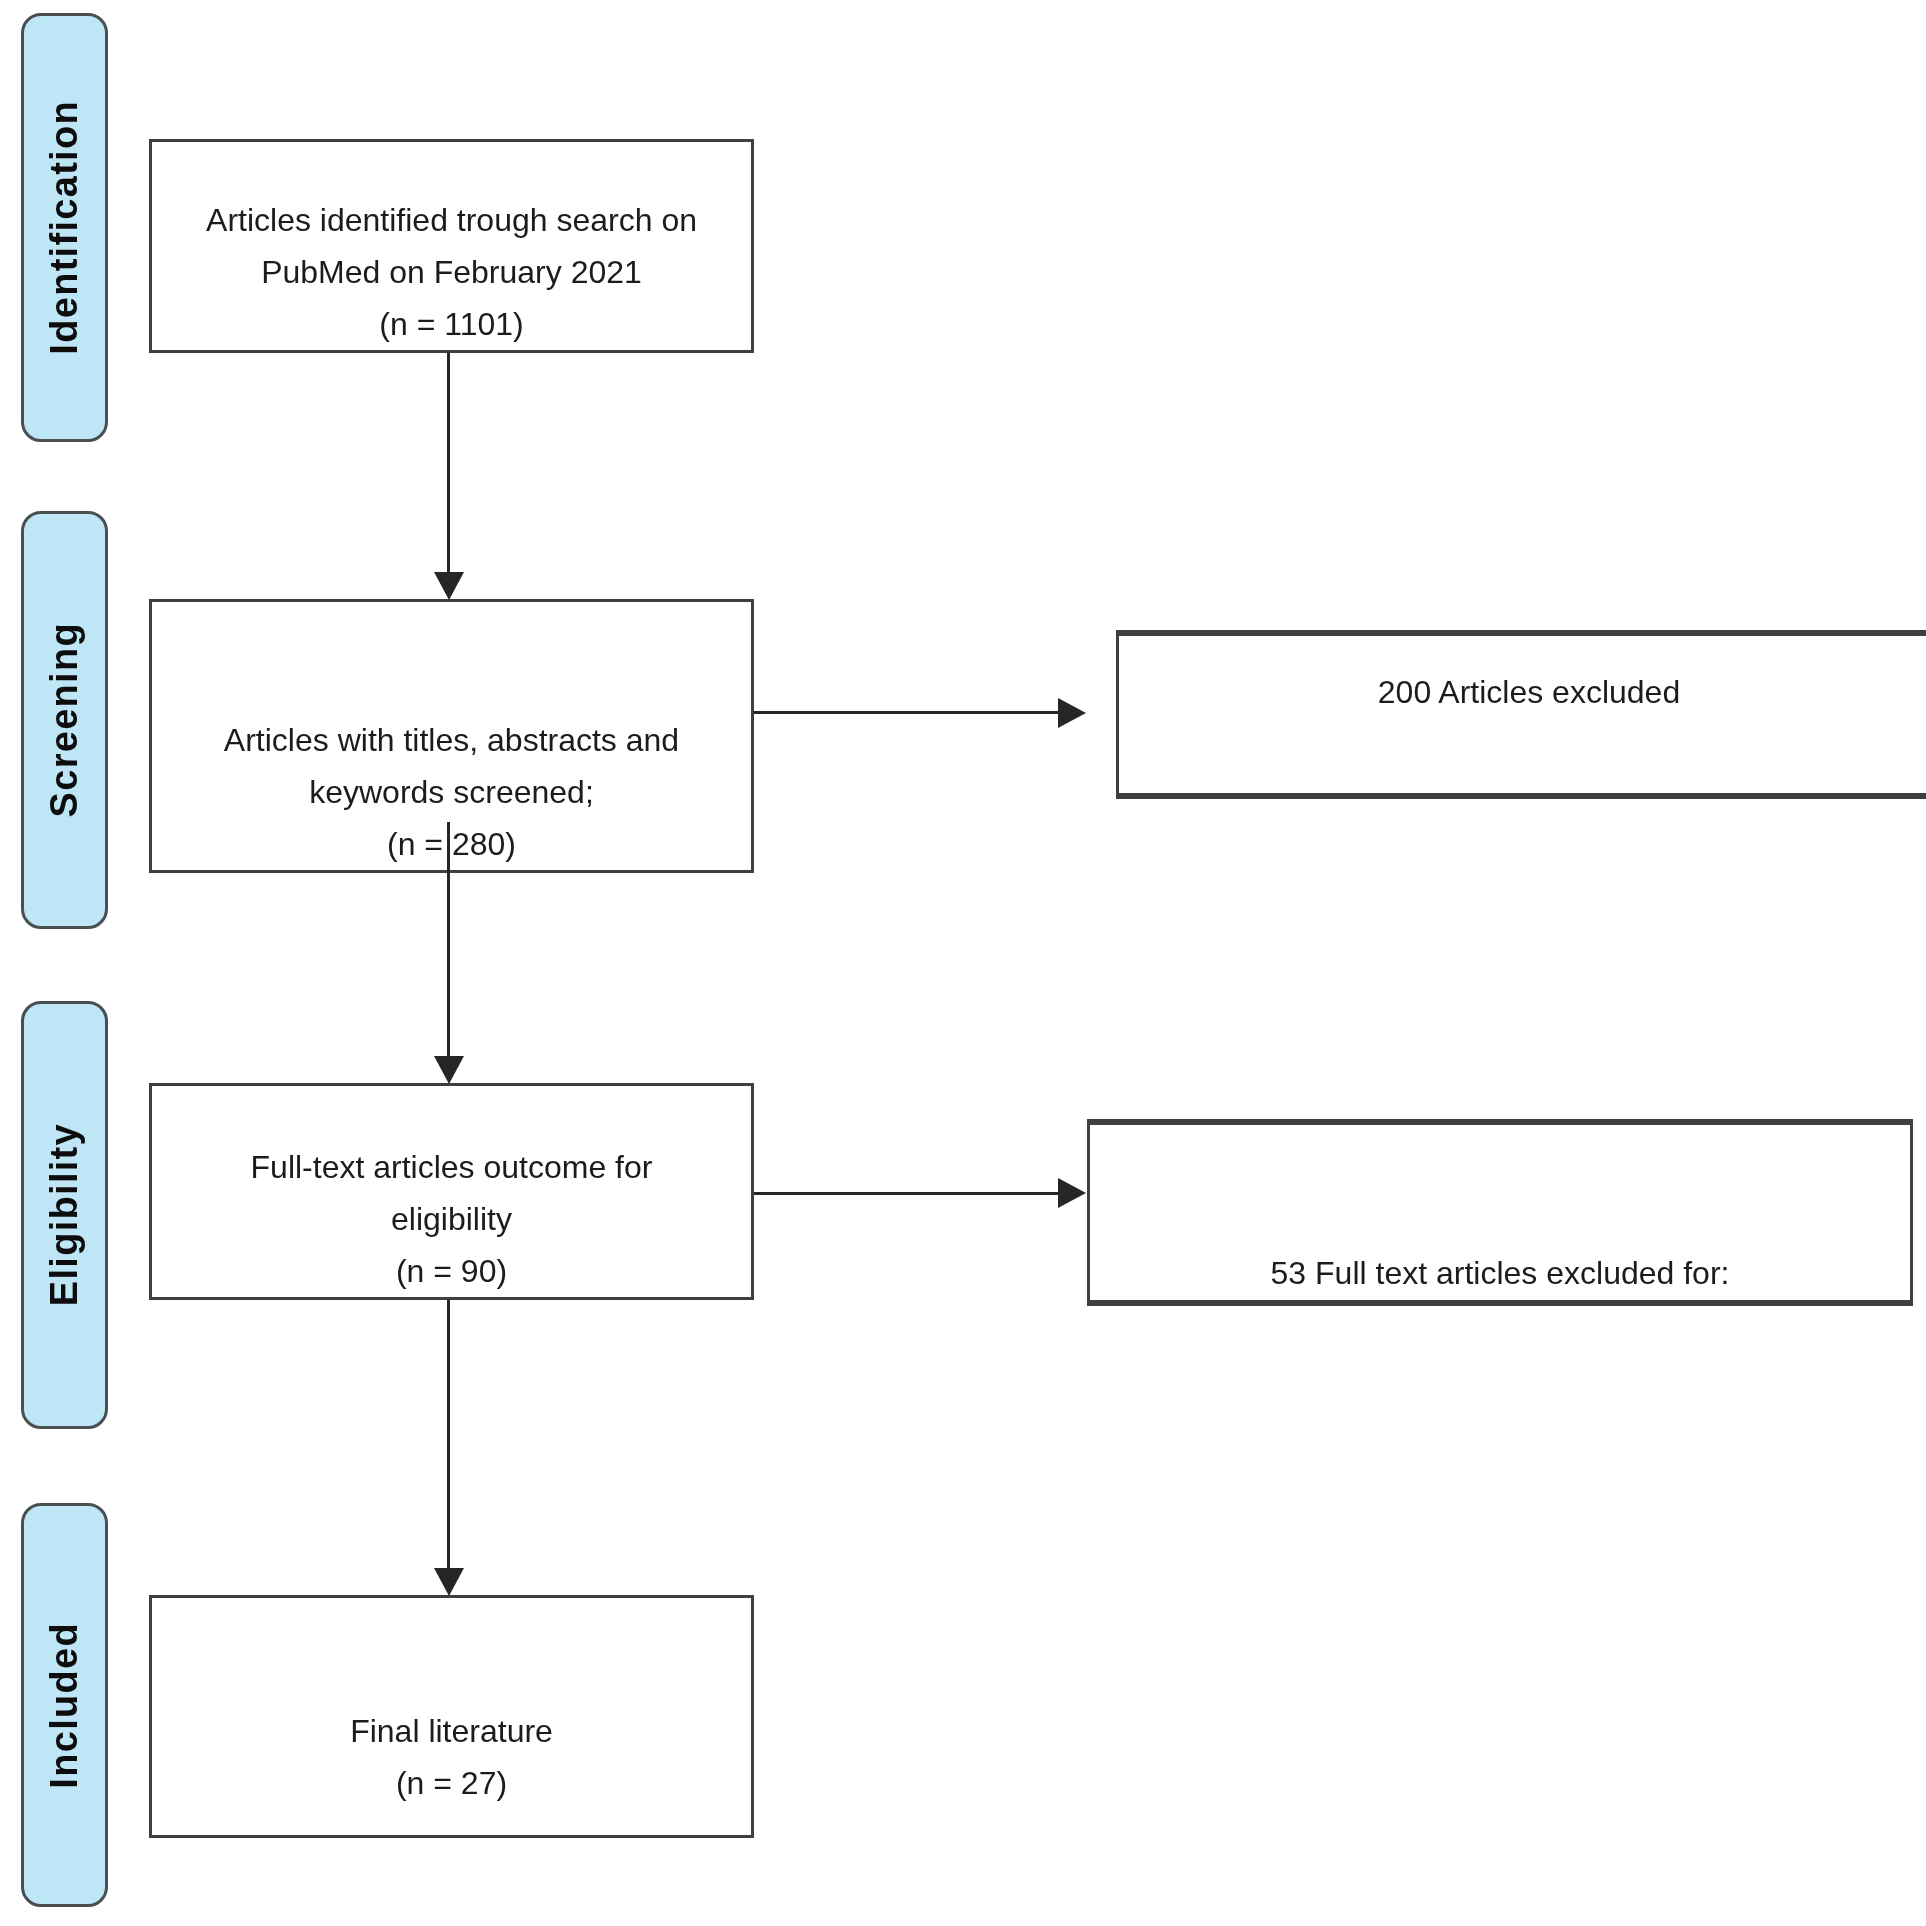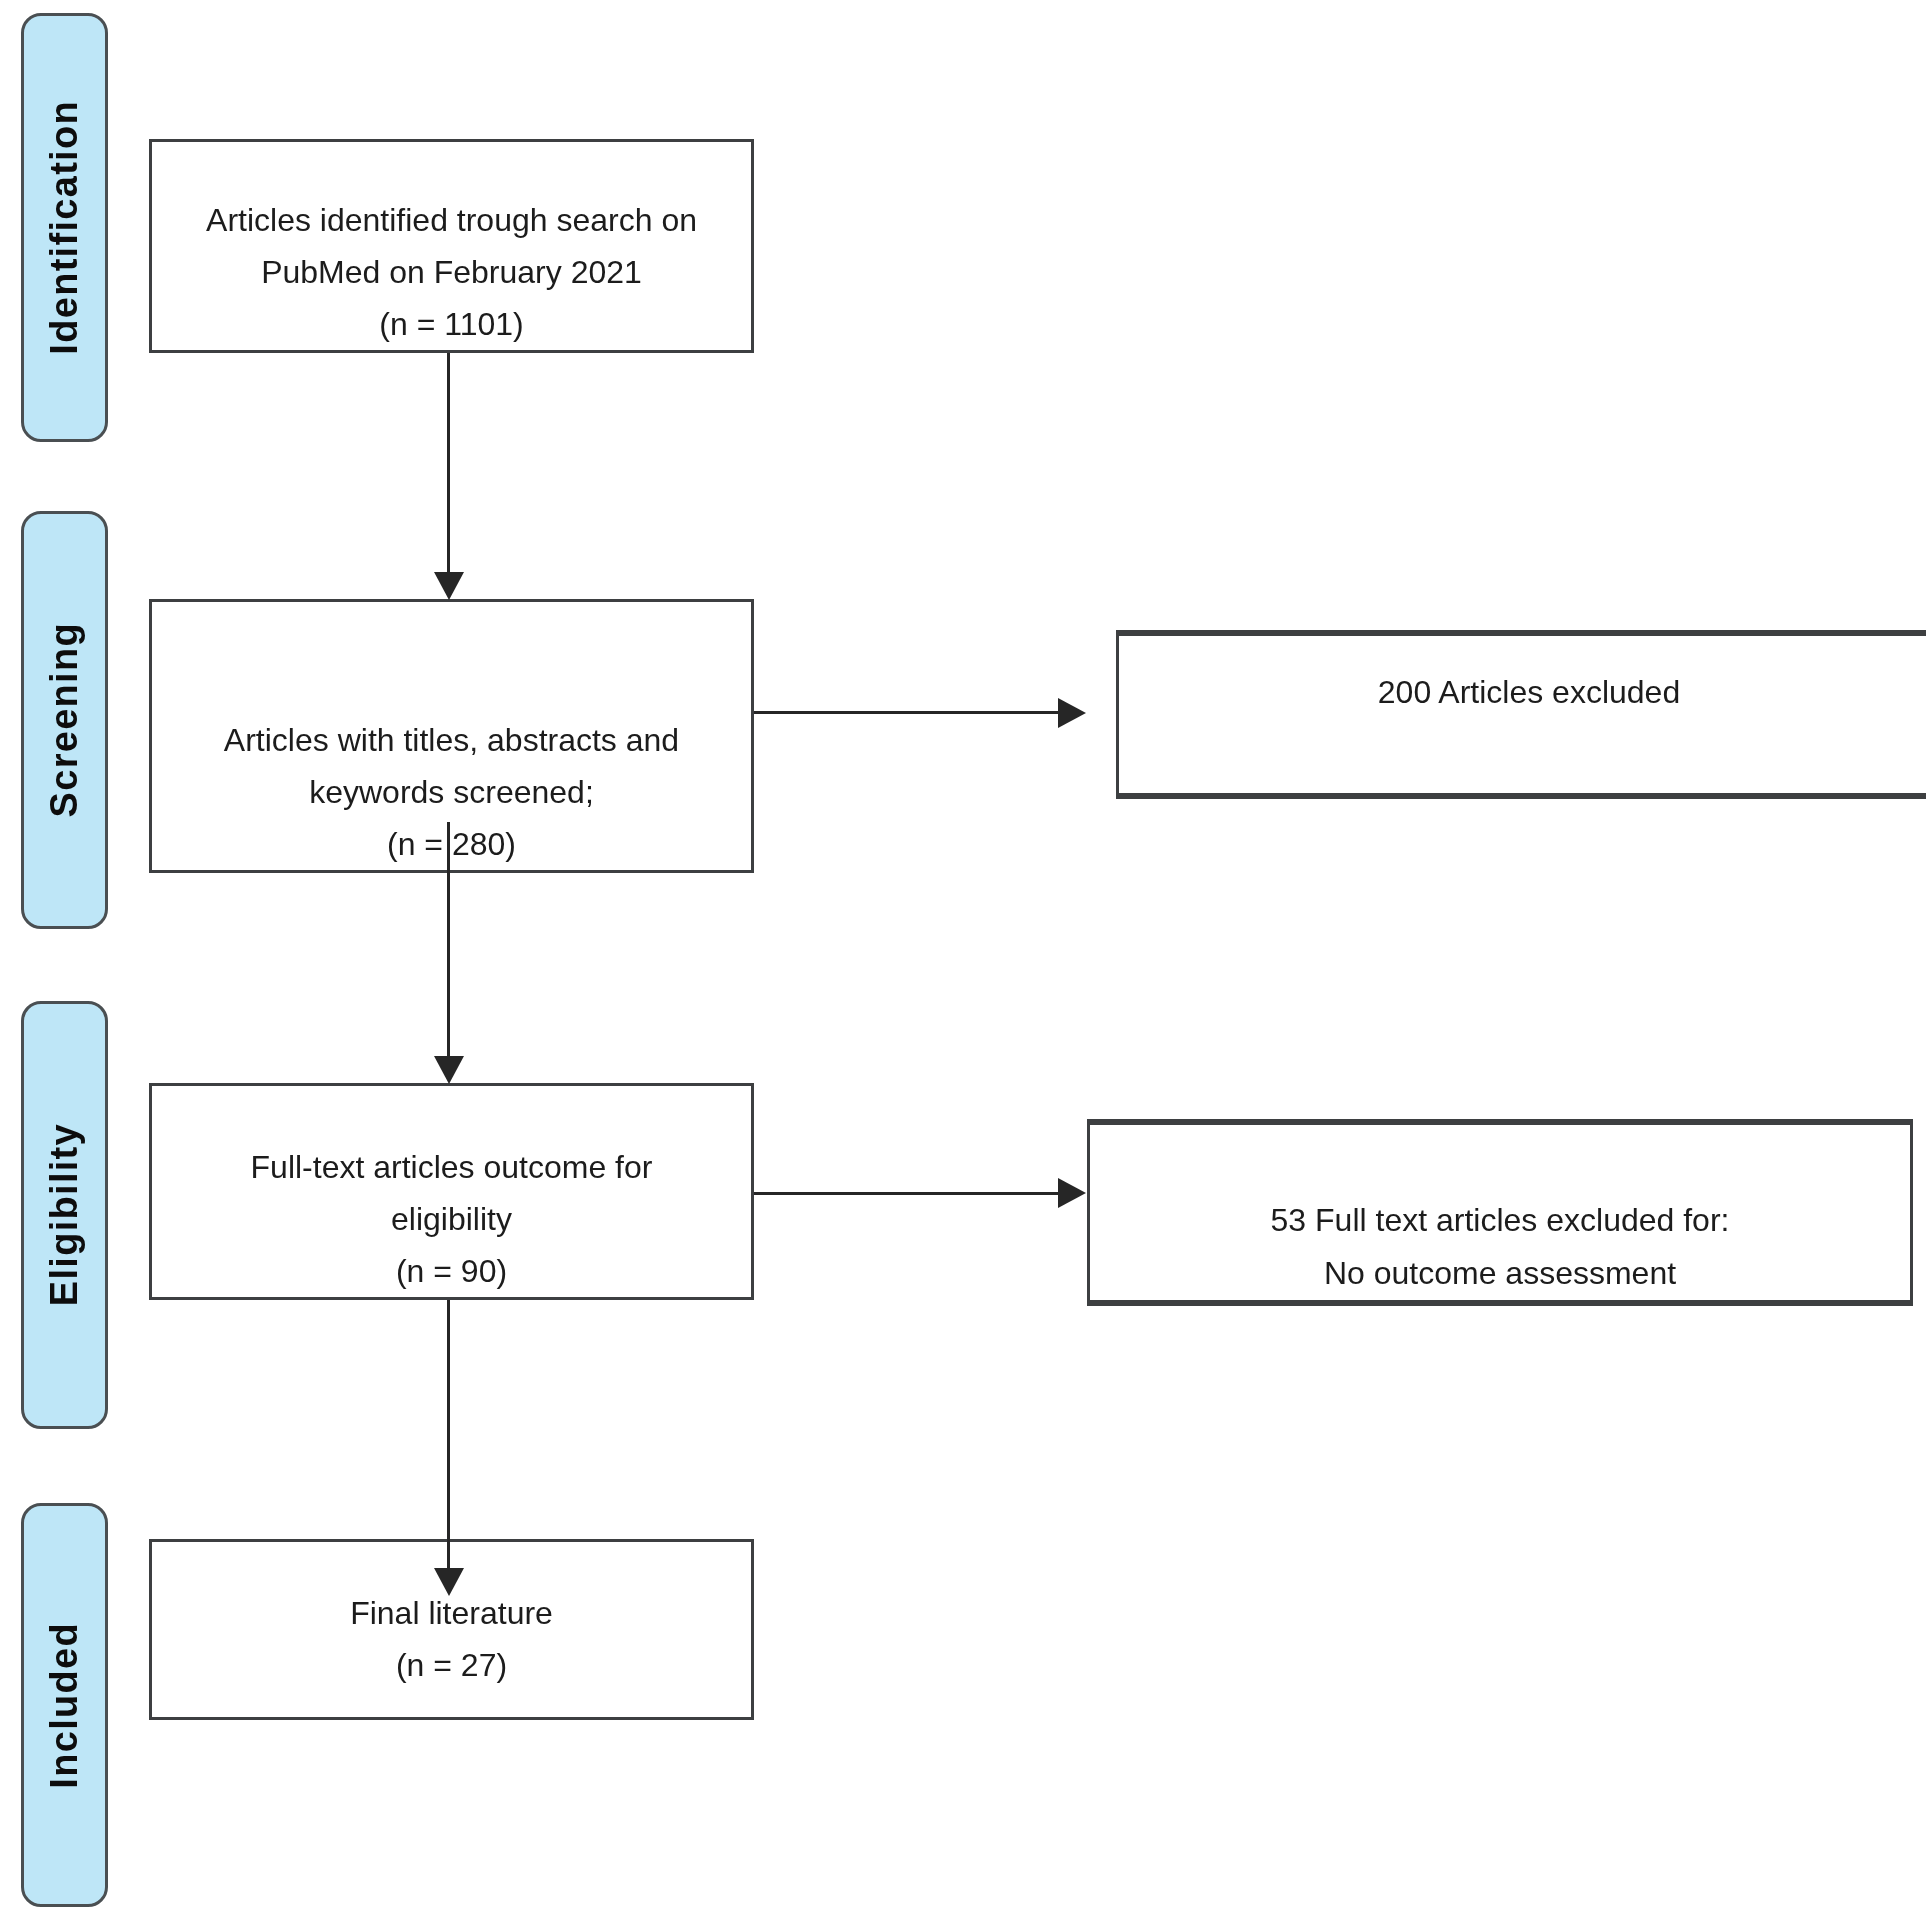--- a/index.html
+++ b/index.html
@@ -50,21 +50,21 @@
     align-items: center;
     justify-content: flex-end;
     text-align: center;
     font-size: 32px;
     line-height: 52px;
   }
   .main { left: 149px; width: 605px; }
   .b1 { top: 139px;  height: 214px; }
   .b2 { top: 599px;  height: 274px; }
   .b3 { top: 1083px; height: 217px; }
-  .b4 { top: 1539px; height: 181px; padding-bottom: 26.4px; }
+  .b4 { top: 1595px; height: 243px; padding-bottom: 26.4px; }
 
   .side { left: 1087px; width: 826px; border-top-width: 6px; border-bottom-width: 6px; }
   .r1 { top: 630px;  height: 169px; justify-content: flex-start; padding-top: 30px; margin-left: 29px; }
   .r2 { top: 1119px; height: 187px; line-height: 53px; }
 
   
   .vline, .hline { position: absolute; background: #262626; }
   .vline { width: 3.3px; }
   .hline { height: 3.3px; }
   .v1 { left: 447px; top: 353px;  height: 220px; }
@@ -132,21 +132,20 @@
     <div>Final literature</div>
     <div>(n = 27)</div>
   </div>
 
   <div class="box side r1">
     <div>200 Articles excluded</div>
   </div>
 
   <div class="box side r2">
     <div>53 Full text articles excluded for:</div>
-    <div>No outcome assessment</div>
   </div>
 
   <div class="vline v1"></div>
   <div class="head-down a1"></div>
 
   <div class="vline v2"></div>
   <div class="head-down a2"></div>
 
   <div class="vline v3"></div>
   <div class="head-down a3"></div>

